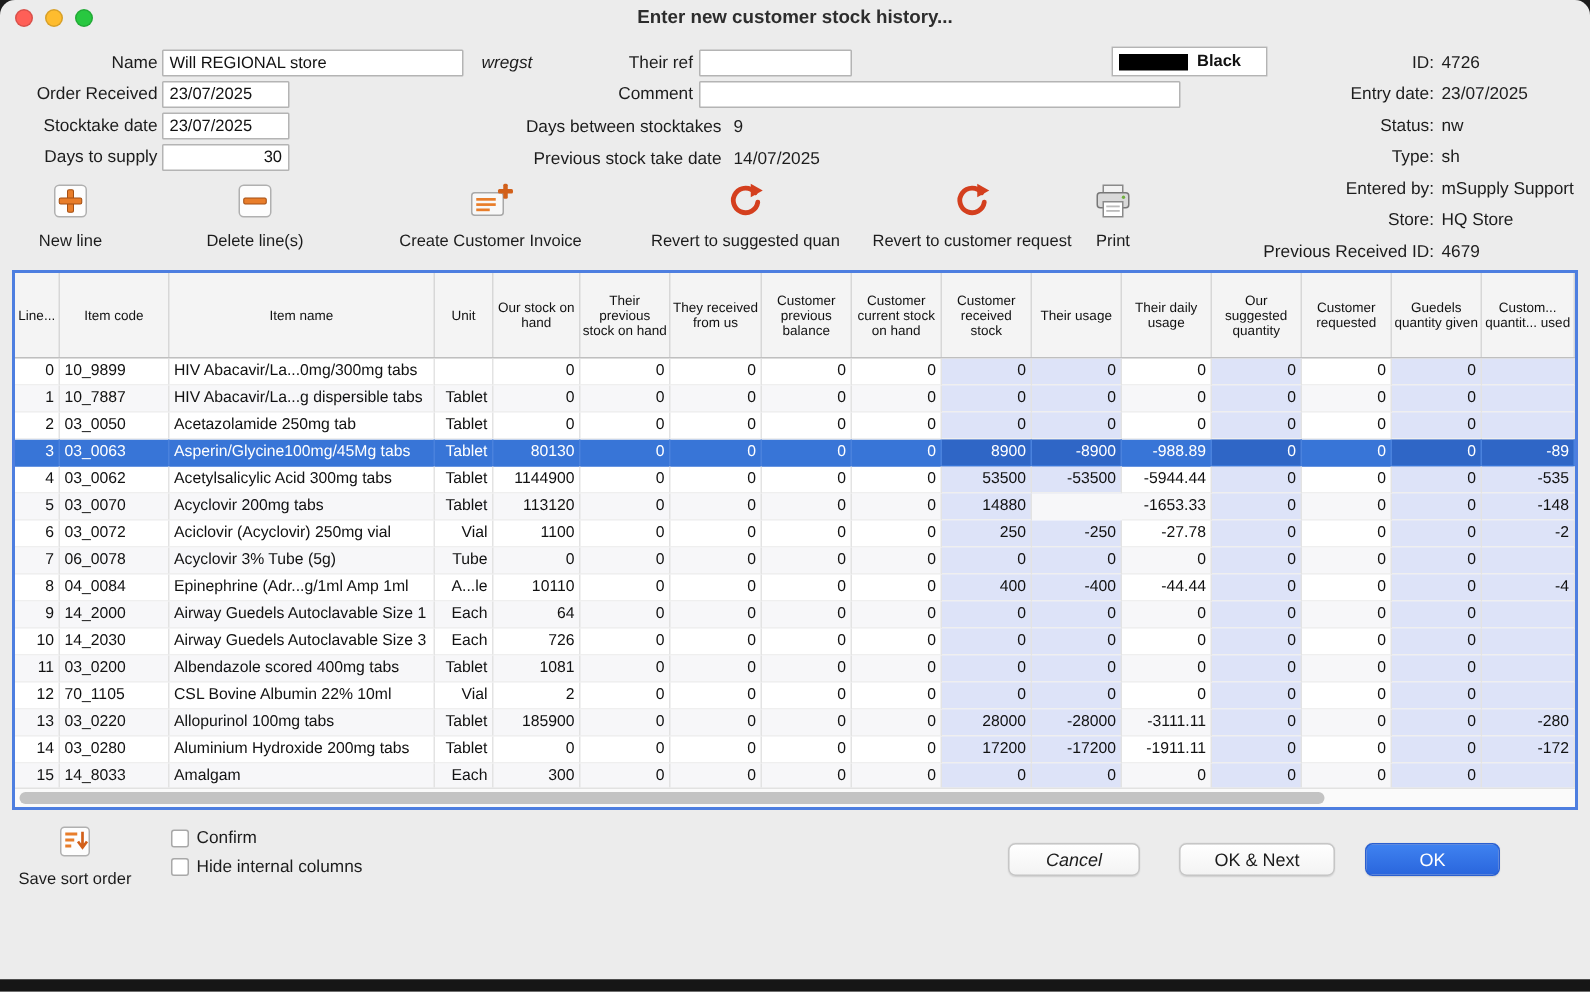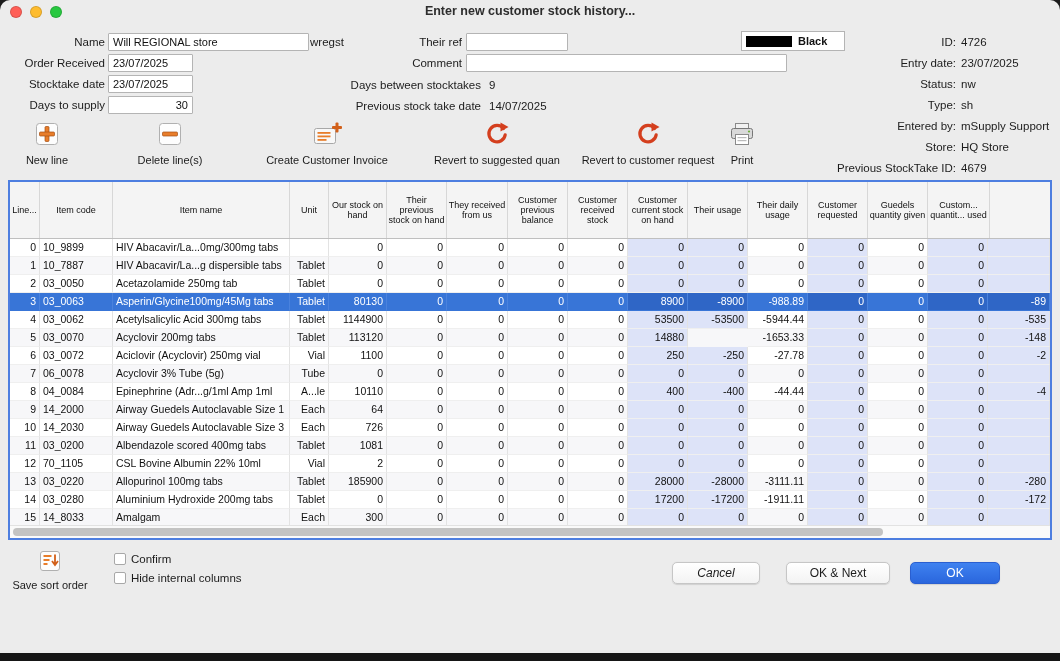--- a/index.html
+++ b/index.html
@@ -73,21 +73,21 @@
   <div class="titlebar">
     <span class="tl red"></span>
     <span class="tl yellow"></span>
     <span class="tl green"></span>
     <div class="title">Enter new customer stock history...</div>
   </div>
 
   <div>
     <div class="lbl r" style="left:20px;top:36px;width:85px;">Name</div>
     <input class="inp" style="left: 108px; top: 33px; width: 201px;" value="Will REGIONAL store">
-    <div class="lbl" style="left:310px;top:36px;">wregst</div>
+    <div class="lbl" style="left:321px;top:36px;font-style:italic;">wregst</div>
 
     <div class="lbl r" style="left:15px;top:57px;width:90px;">Order Received</div>
     <input class="inp" style="left: 108px; top: 54px; width: 85px;" value="23/07/2025">
 
     <div class="lbl r" style="left:15px;top:78px;width:90px;">Stocktake date</div>
     <input class="inp" style="left: 108px; top: 75px; width: 85px;" value="23/07/2025">
 
     <div class="lbl r" style="left:15px;top:99px;width:90px;">Days to supply</div>
     <input class="inp" style="left: 108px; top: 96px; width: 85px; text-align: right;" value="30">
 
@@ -127,21 +127,21 @@
         </div>
       <div class="mrow">
           <span class="ml">Entered by:</span>
           <span class="mv">mSupply Support</span>
         </div>
       <div class="mrow">
           <span class="ml">Store:</span>
           <span class="mv">HQ Store</span>
         </div>
       <div class="mrow">
-          <span class="ml">Previous StockTake ID:</span>
+          <span class="ml">Previous Received ID:</span>
           <span class="mv">4679</span>
         </div>
     </div>
   </div>
 
   <div class="tool" style="left:47px;">
     <span>
       <svg width="26" height="26" viewBox="0 0 26 26">
         <rect x="2.5" y="2.5" width="21" height="21" rx="3" fill="#fdfdfd" stroke="#b0b0b0"></rect>
         <rect x="11" y="5.5" width="4" height="15" rx="1" fill="#e87d2a" stroke="#a34e12" stroke-width="0.7"></rect>
@@ -212,24 +212,25 @@
   <div class="table-wrap">
     <div class="thead">
         <div class="hcell" style="width: 30px;">Line...</div>
         <div class="hcell" style="width: 73px;">Item code</div>
         <div class="hcell" style="width: 177px;">Item name</div>
         <div class="hcell" style="width: 39px;">Unit</div>
         <div class="hcell" style="width: 58px;">Our stock on hand</div>
         <div class="hcell" style="width: 60px;">Their previous stock on hand</div>
         <div class="hcell" style="width: 61px;">They received from us</div>
         <div class="hcell" style="width: 60px;">Customer previous balance</div>
+        <div class="hcell" style="width: 60px;">Customer current stock on hand</div>
         <div class="hcell" style="width: 60px;">Customer received stock</div>
-        <div class="hcell" style="width: 60px;">Customer current stock on hand</div>
         <div class="hcell" style="width: 60px;">Their usage</div>
         <div class="hcell" style="width: 60px;">Their daily usage</div>
+        <div class="hcell" style="width: 60px;">Our suggested quantity</div>
         <div class="hcell" style="width: 60px;">Customer requested</div>
         <div class="hcell" style="width: 60px;">Guedels quantity given</div>
         <div class="hcell" style="width: 62px;">Custom... quantit... used</div>
       </div>
     <div class="tbody">
         <div class="trow">
           <div class="cell al-right" style="width: 30px;">0</div>
           <div class="cell al-left" style="width: 73px;">10_9899</div>
           <div class="cell al-left" style="width: 177px;">HIV Abacavir/La...0mg/300mg tabs</div>
           <div class="cell al-center" style="width: 39px;"></div>

